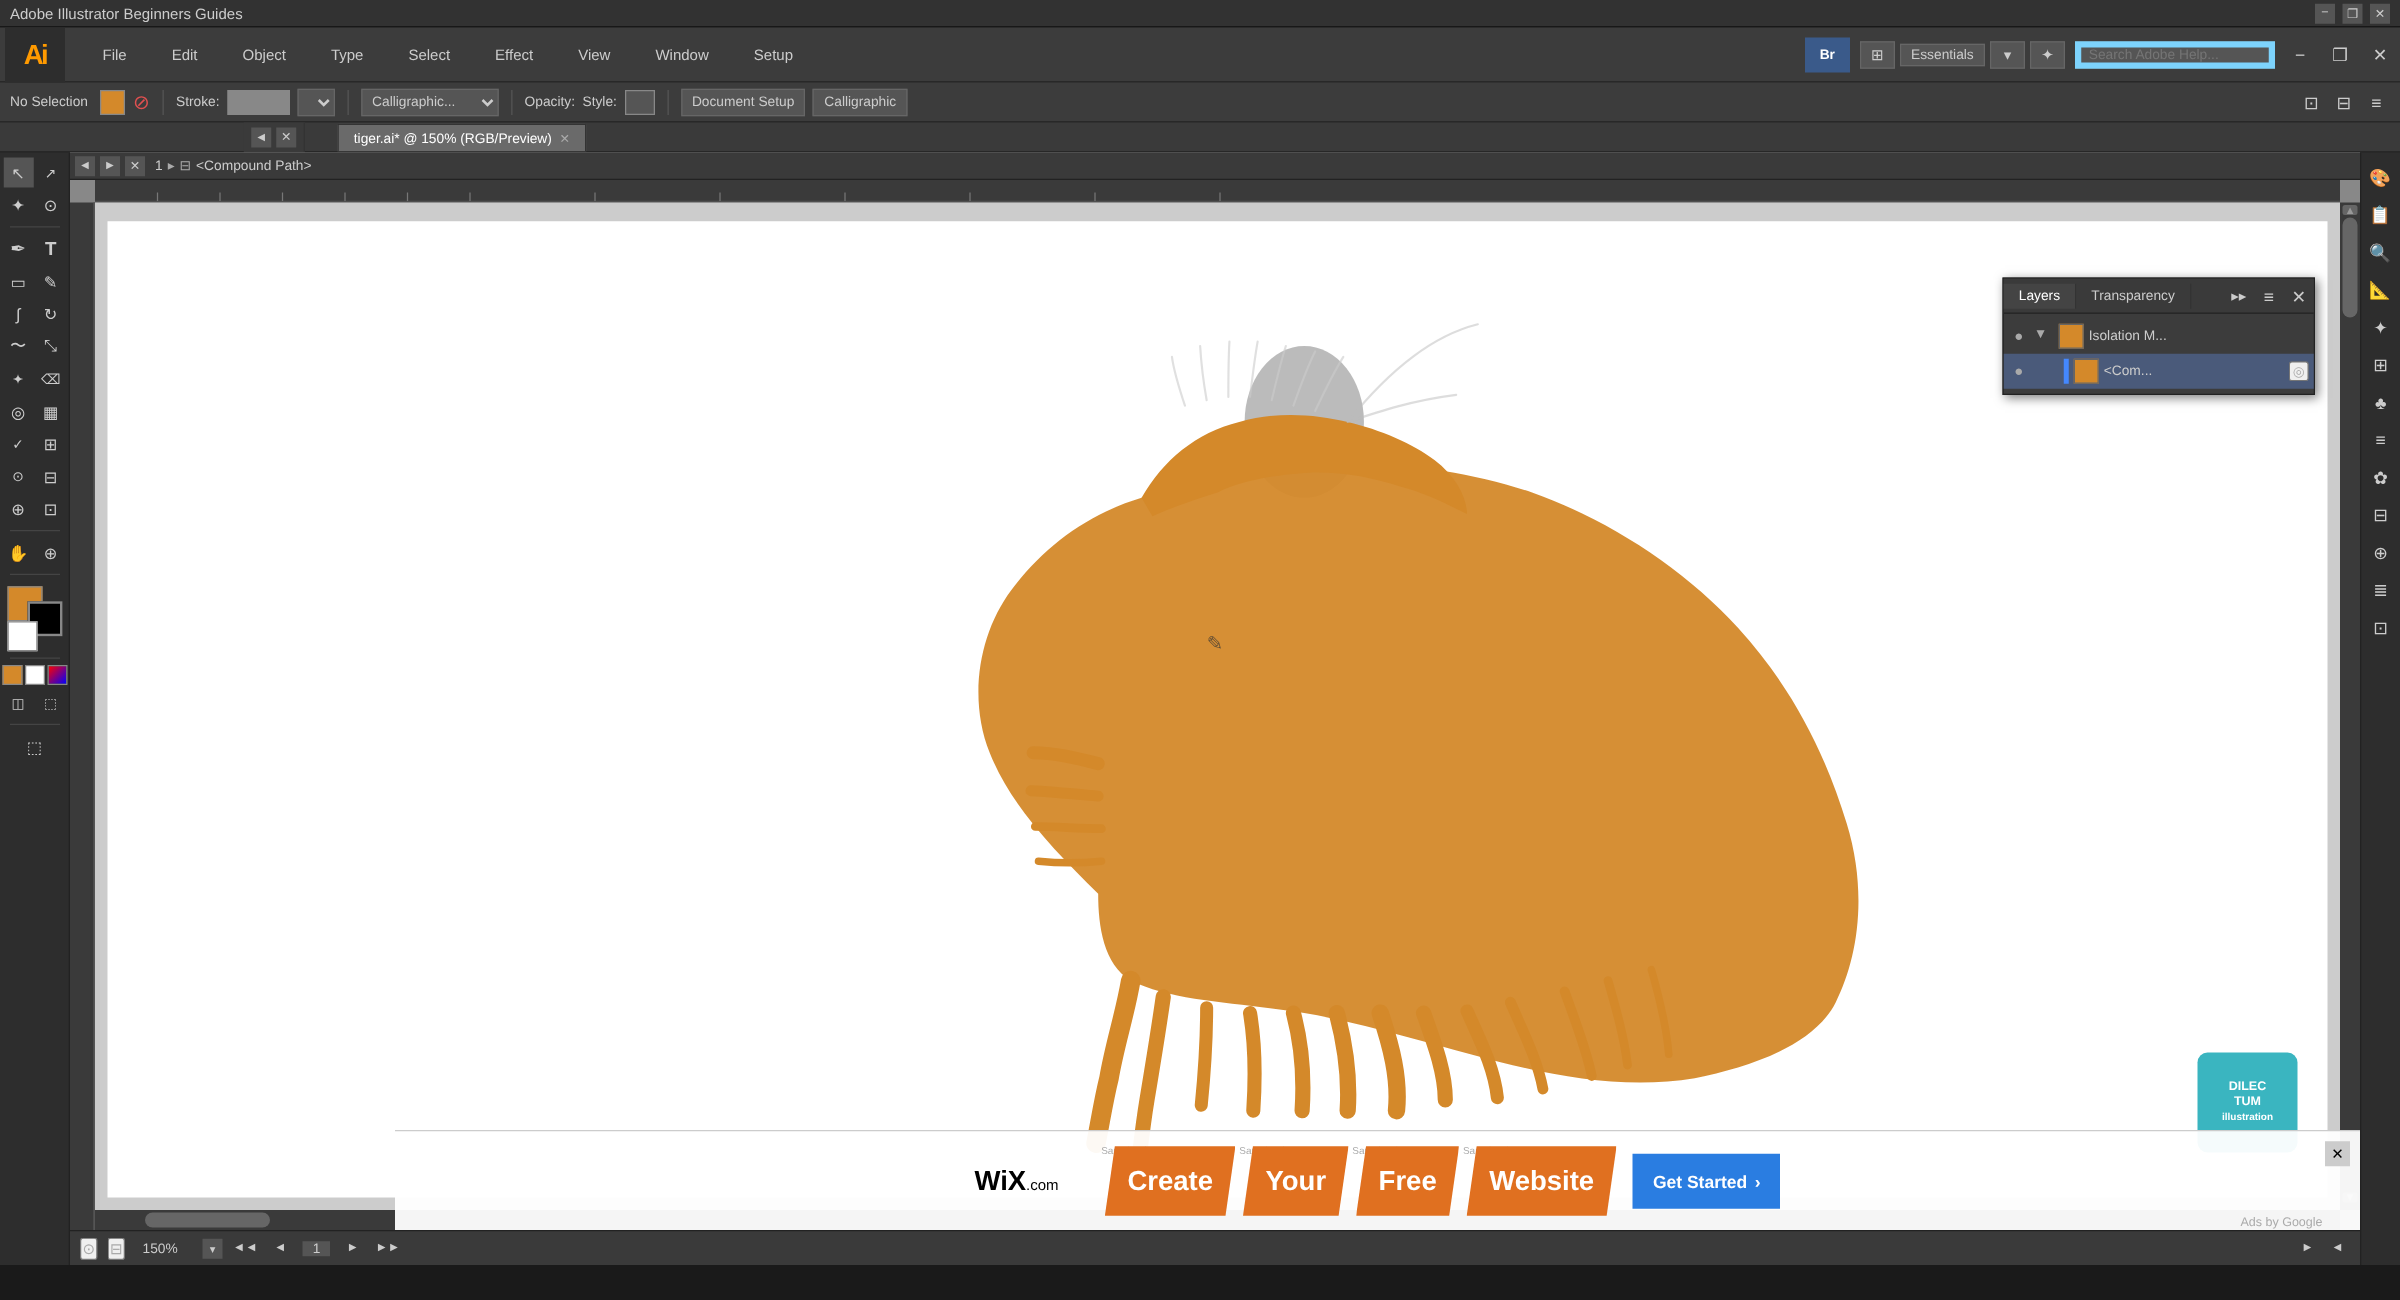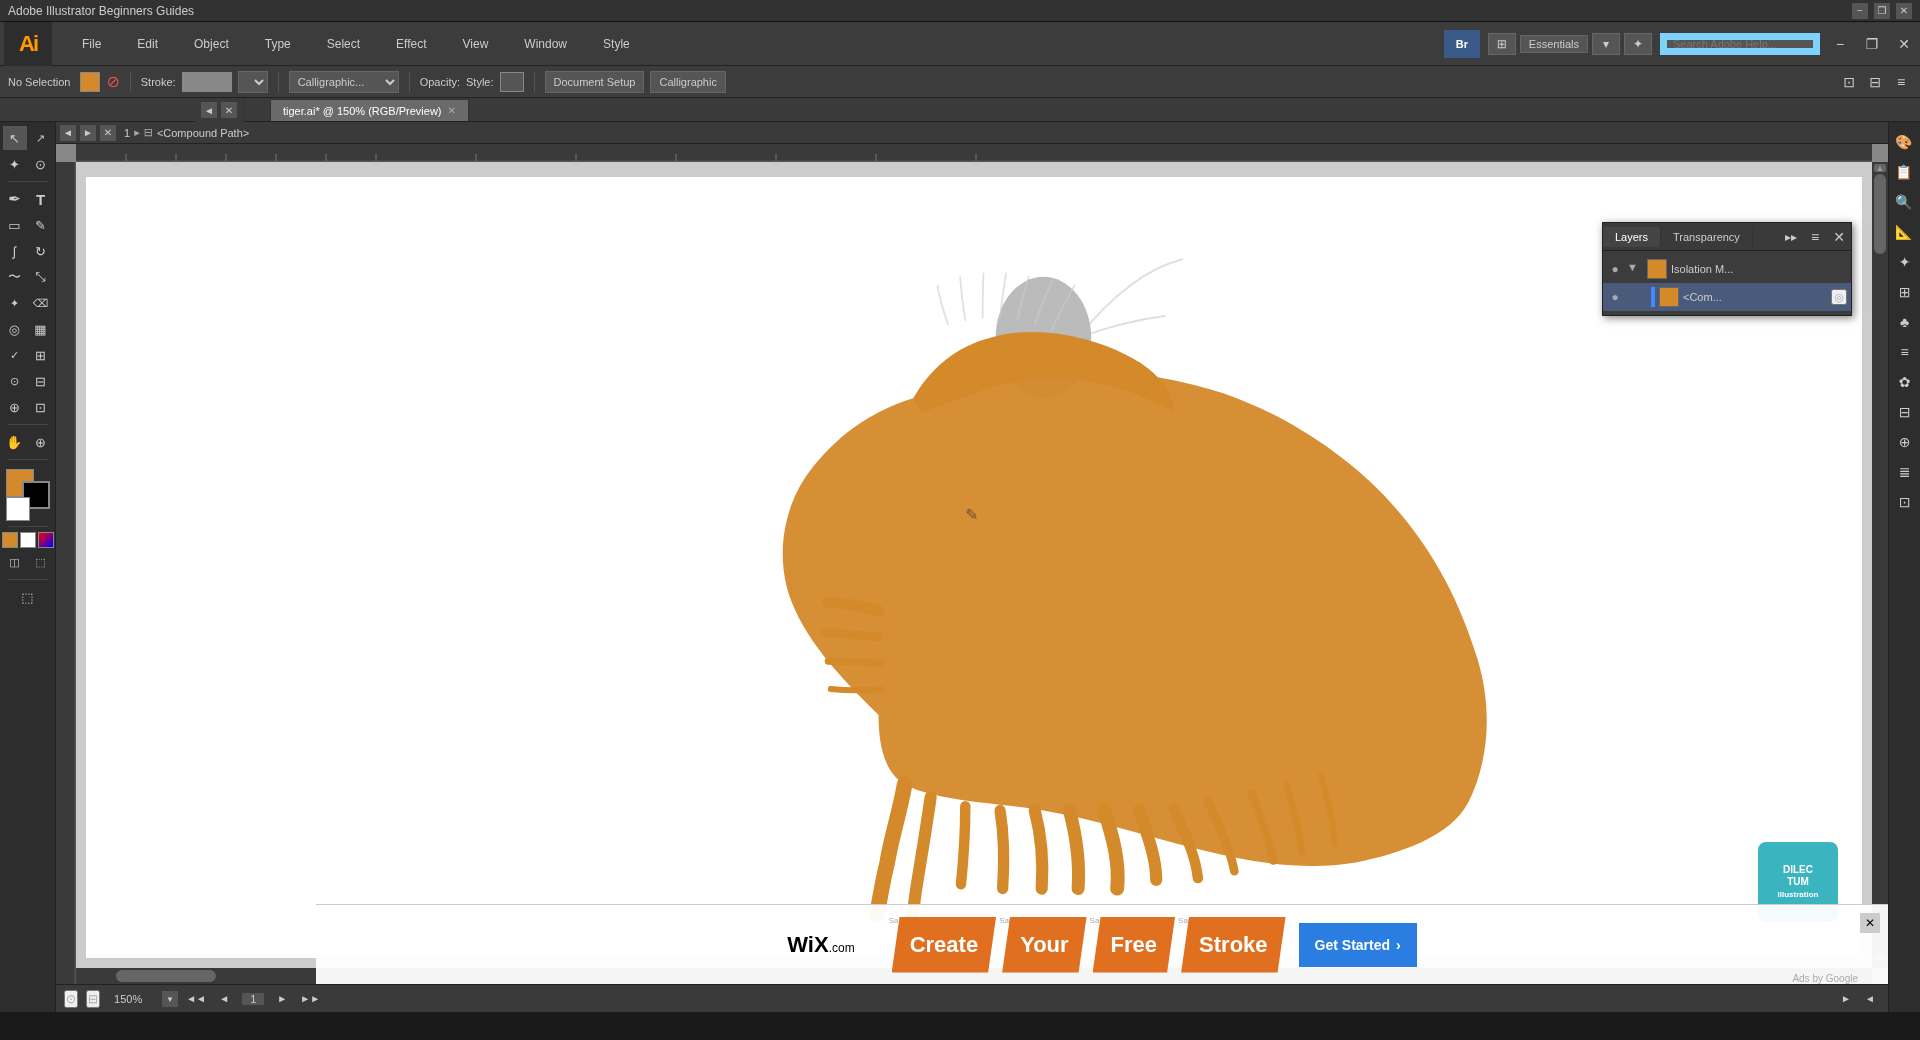--- a/index.html
+++ b/index.html
@@ -18,21 +18,21 @@
       width: 100%; height: 44px; background: #3c3c3c; display: flex; align-items: center; padding: 0 4px; gap: 16px;
       border-bottom: 1px solid #222;
     }
     #ai-logo {
       width: 48px; height: 44px; background: #2d2d2d; display: flex; align-items: center; justify-content: center;
       font-size: 22px; font-weight: bold; color: #ff9a00; letter-spacing: -2px; margin-right: 4px;
     }
     .menu-item { padding: 4px 10px; font-size: 12px; color: #ccc; cursor: pointer; height: 44px; display: flex; align-items: center; }
 
     #menu-right { margin-left: auto; display: flex; align-items: center; gap: 8px; }
-    #search-bar { width: 160px; height: 22px; background: #555; border: 7px solid #7dd3fc; color: #ccc; padding: 0 6px; font-size: 11px; }
+    #search-bar { width: 160px; height: 22px; background: #555; border: 5px solid #7dd3fc; color: #ccc; padding: 0 6px; font-size: 11px; }
     .menu-icon-btn { width: 24px; height: 24px; background: none; border: none; color: #ccc; cursor: pointer; display: flex; align-items: center; justify-content: center; font-size: 14px; }
     #bridge-btn { width: 36px; height: 28px; background: #3a5a8a; border: none; color: #fff; font-size: 11px; font-weight: bold; cursor: pointer; display: flex; align-items: center; justify-content: center; }
     #workspace-controls { display: flex; align-items: center; gap: 4px; }
     #workspace-label { background: #555; border: 1px solid #666; padding: 2px 8px; font-size: 11px; color: #ccc; cursor: pointer; }
     .ws-icon { width: 28px; height: 22px; background: #555; border: 1px solid #666; display: flex; align-items: center; justify-content: center; font-size: 12px; color: #ccc; cursor: pointer; }
 
     
     #options-bar {
       width: 100%; height: 32px; background: #3c3c3c; display: flex; align-items: center; padding: 0 8px; gap: 6px;
       border-bottom: 1px solid #222;
@@ -161,21 +161,21 @@
     <span>Ai</span>
   </div>
   <span class="menu-item">File</span>
   <span class="menu-item">Edit</span>
   <span class="menu-item">Object</span>
   <span class="menu-item">Type</span>
   <span class="menu-item">Select</span>
   <span class="menu-item">Effect</span>
   <span class="menu-item">View</span>
   <span class="menu-item">Window</span>
-  <span class="menu-item">Style</span>
+  <span class="menu-item">Setup</span>
 
   <div id="menu-right">
     <button id="bridge-btn">
       <span>Br</span>
     </button>
     <div id="workspace-controls">
       <span class="ws-icon">⊞</span>
       <span id="workspace-label">Essentials</span>
       <span class="ws-icon">▾</span>
       <span class="ws-icon">✦</span>
@@ -474,21 +474,21 @@
       <div class="wix-btn-wrapper">
         <span style="font-size:8px;color:#aaa;position:absolute;top:-1px;left:0px;">Sample Site</span>
         <button class="wix-btn">Your</button>
       </div>
       <div class="wix-btn-wrapper">
         <span style="font-size:8px;color:#aaa;position:absolute;top:-1px;left:0px;">Sample Site</span>
         <button class="wix-btn">Free</button>
       </div>
       <div class="wix-btn-wrapper">
         <span style="font-size:8px;color:#aaa;position:absolute;top:-1px;left:0px;">Sample Site</span>
-        <button class="wix-btn">Stroke</button>
+        <button class="wix-btn">Website</button>
       </div>
       <button id="wix-get-started">
         <span>Get Started</span>
         <span>›</span>
       </button>
       <span id="ads-label">Ads by Google</span>
     </div>
 
     <div id="watermark">
       <span id="watermark-text">DILEC<br>TUM<br><span style="font-size:8px;">illustration</span></span>

